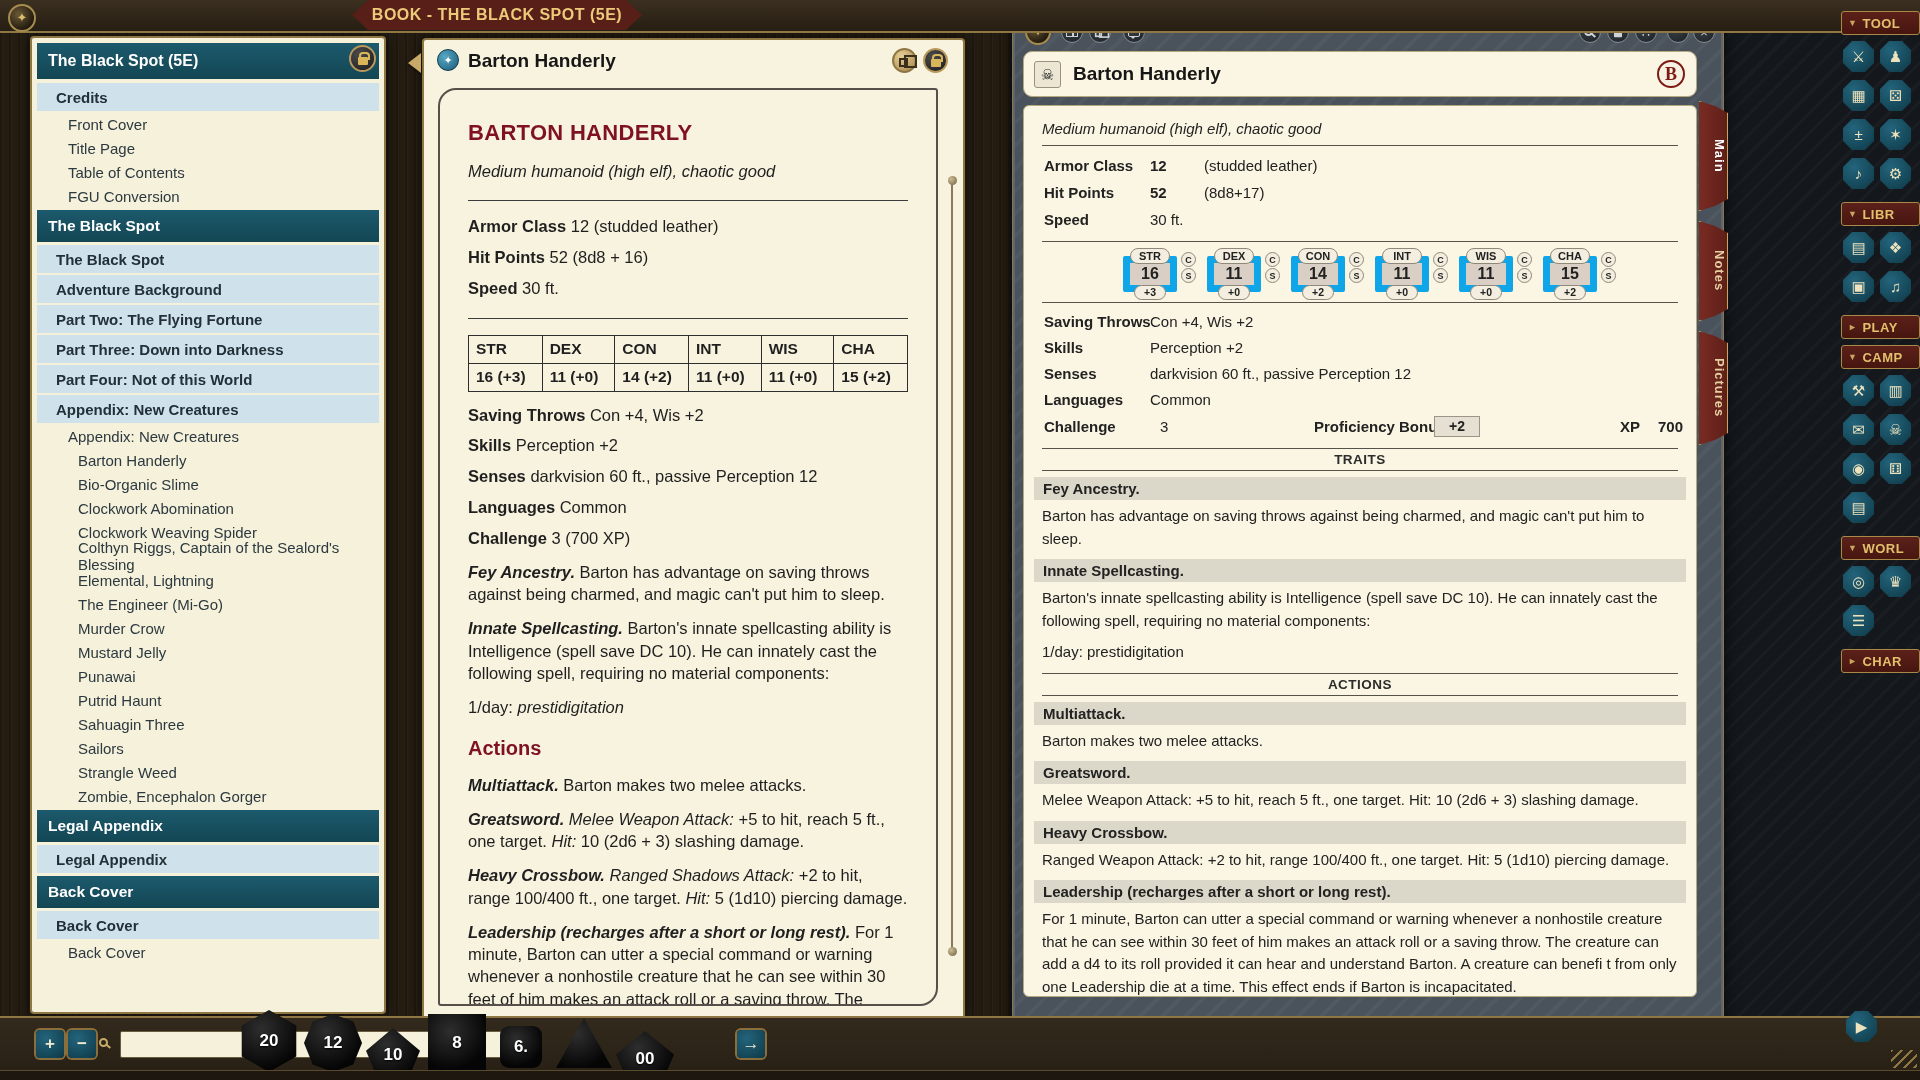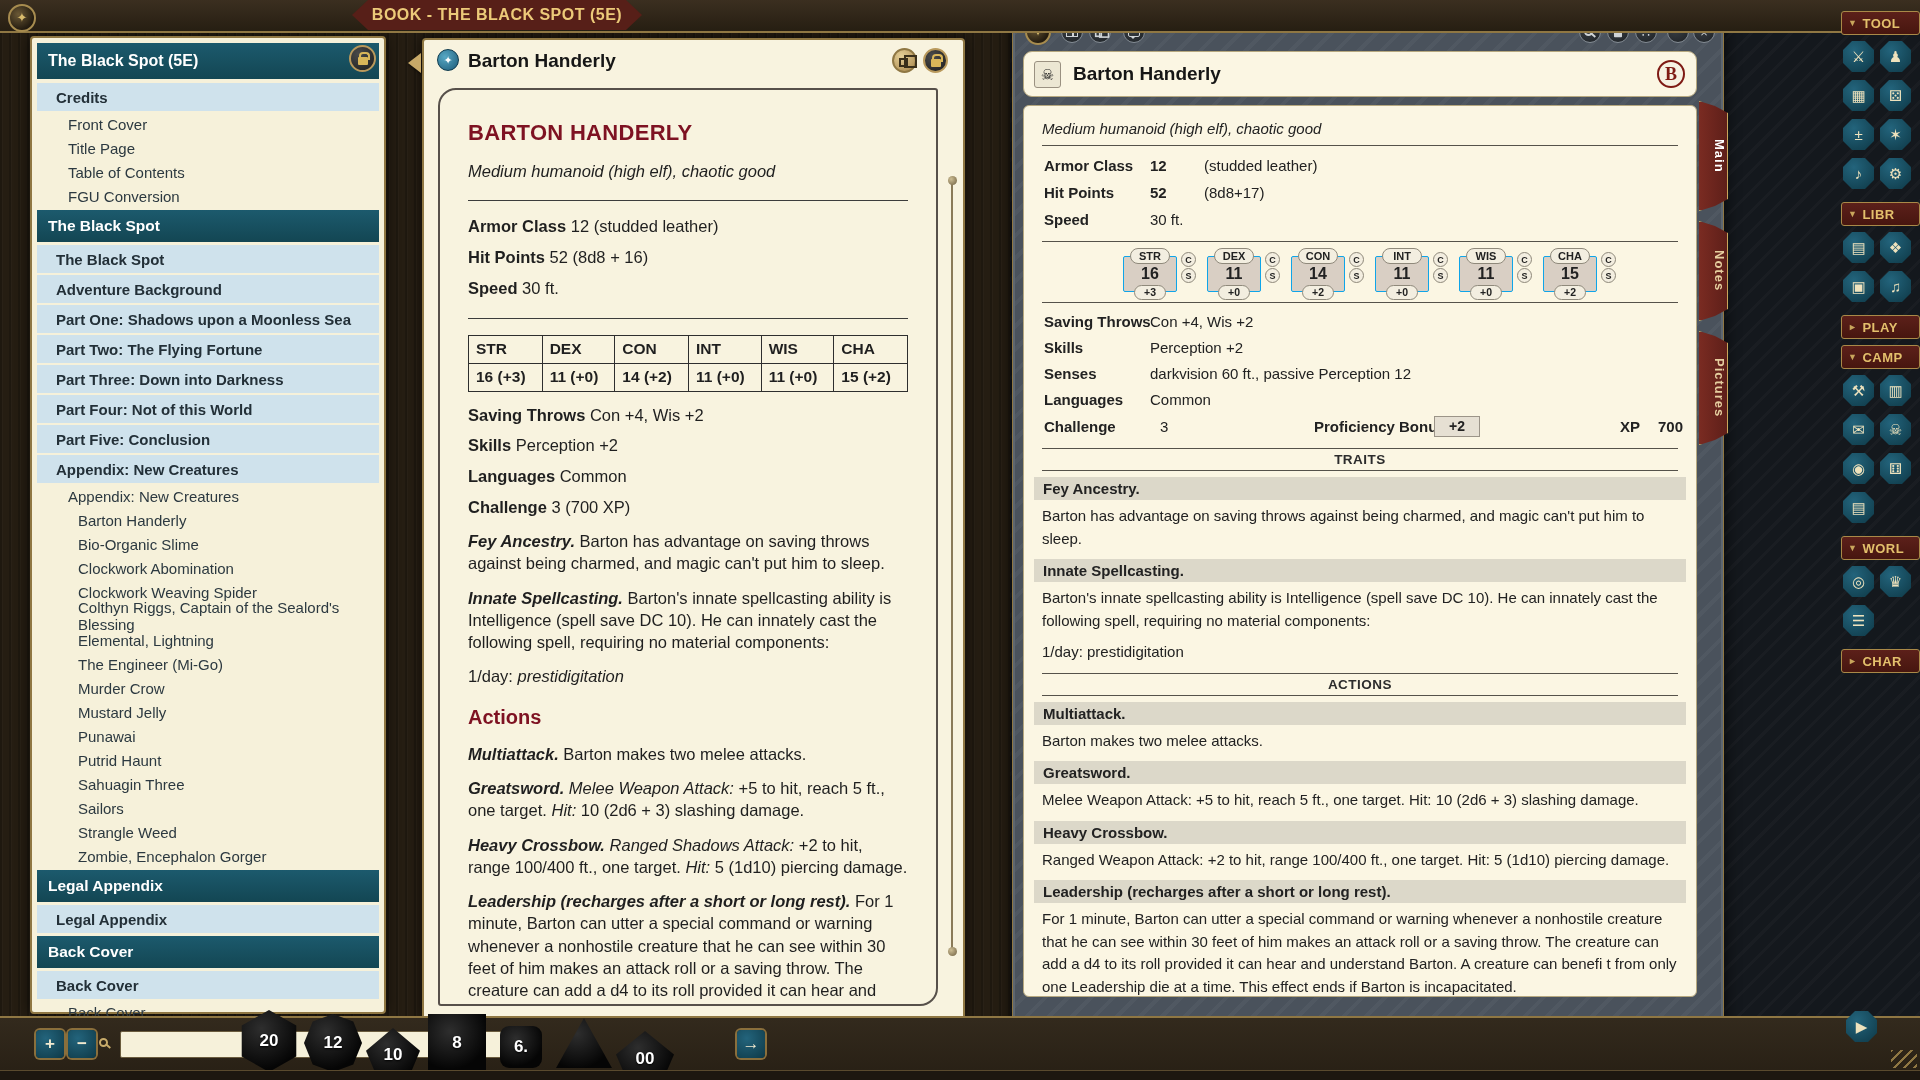--- a/index.html
+++ b/index.html
@@ -106,21 +106,21 @@
   .thin-div { border:none; border-top:1px solid #55524a; margin:7px 0; }
   .stat-row { position:relative; height:27px; }
   .stat-row .lbl { position:absolute; left:2px; top:4px; font-weight:bold; }
   .stat-row .val { position:absolute; left:108px; top:4px; font-weight:bold; }
   .stat-row .val.plain { font-weight:normal; }
   .stat-row .note { position:absolute; left:162px; top:4px; }
   .abil-strip { display:flex; justify-content:center; gap:30px; margin:14px 0 10px; }
   .abil { position:relative; width:54px; }
   .abil .alabel { position:absolute; left:7px; top:-8px; width:40px; height:16px; background:#f3eee0; border:1px solid #8f897b;
     border-radius:8px; font-size:11px; font-weight:bold; text-align:center; line-height:14px; z-index:2; }
-  .abil .abox { margin-top:0; width:54px; height:36px; background:#d9cfc4; border:1px solid #0ea5e9; border-radius:2px;
+  .abil .abox { margin-top:0; width:54px; height:36px; background:#d9cfc4; border:7px solid #0ea5e9; border-radius:2px;
     display:flex; align-items:center; justify-content:center; font-size:16px; font-weight:bold; }
   .abil .amod { position:absolute; left:11px; bottom:-8px; width:32px; height:15px; background:#f3eee0; border:1px solid #8f897b;
     border-radius:8px; font-size:10.5px; font-weight:bold; text-align:center; line-height:13px; }
   .abil .cs { position:absolute; right:-19px; top:-4px; display:flex; flex-direction:column; gap:1px; }
   .abil .cs span { width:15px; height:15px; border-radius:50%; background:#f3eee0; border:1px solid #8f897b;
     font-size:9px; font-weight:bold; display:flex; align-items:center; justify-content:center; cursor:pointer; }
   .kv-row { position:relative; height:26px; }
   .kv-row .lbl { position:absolute; left:2px; top:3px; font-weight:bold; }
   .kv-row .val { position:absolute; left:108px; top:3px; }
   .chal-row { position:relative; height:28px; }
@@ -201,25 +201,23 @@
     </div>
     <div class="idx-rows" id="index-rows">
         <div class="irow sub">Credits</div>
         <div class="irow item">Front Cover</div>
         <div class="irow item">Title Page</div>
         <div class="irow item">Table of Contents</div>
         <div class="irow item">FGU Conversion</div>
         <div class="irow banner">The Black Spot</div>
         <div class="irow sub">The Black Spot</div>
         <div class="irow sub">Adventure Background</div>
-        <div class="irow sub">Part One: Shadows upon a Moonless Sea</div>
         <div class="irow sub">Part Two: The Flying Fortune</div>
         <div class="irow sub">Part Three: Down into Darkness</div>
         <div class="irow sub">Part Four: Not of this World</div>
-        <div class="irow sub">Part Five: Conclusion</div>
         <div class="irow sub">Appendix: New Creatures</div>
         <div class="irow item">Appendix: New Creatures</div>
         <div class="irow item2">Barton Handerly</div>
         <div class="irow item2">Bio-Organic Slime</div>
         <div class="irow item2">Clockwork Abomination</div>
         <div class="irow item2">Clockwork Weaving Spider</div>
         <div class="irow item2">Colthyn Riggs, Captain of the Sealord's Blessing</div>
         <div class="irow item2">Elemental, Lightning</div>
         <div class="irow item2">The Engineer (Mi-Go)</div>
         <div class="irow item2">Murder Crow</div>
@@ -278,20 +276,21 @@
               <td>14 (+2)</td>
               <td>11 (+0)</td>
               <td>11 (+0)</td>
               <td>15 (+2)</td>
             </tr>
           </tbody>
       </table>
       <div id="mid-details">
           <div class="detail-line"><b>Saving Throws</b><span> Con +4, Wis +2</span></div>
           <div class="detail-line"><b>Skills</b><span> Perception +2</span></div>
+          <div class="detail-line"><b>Senses</b><span> darkvision 60 ft., passive Perception 12</span></div>
           <div class="detail-line"><b>Languages</b><span> Common</span></div>
           <div class="detail-line"><b>Challenge</b><span> 3 (700 XP)</span></div>
         </div>
       <div id="mid-traits">
           <p class="trait-p"><span class="lead">Fey Ancestry.</span><span> Barton has advantage on saving throws against being charmed, and magic can't put him to sleep.</span></p>
           <p class="trait-p"><span class="lead">Innate Spellcasting.</span><span> Barton's innate spellcasting ability is Intelligence (spell save DC 10). He can innately cast the following spell, requiring no material components:</span></p>
         </div>
       <p class="trait-p"><span>1/day: </span><span class="it">prestidigitation</span></p>
       <div class="sec-heading">Actions</div>
       <div id="mid-actions">

